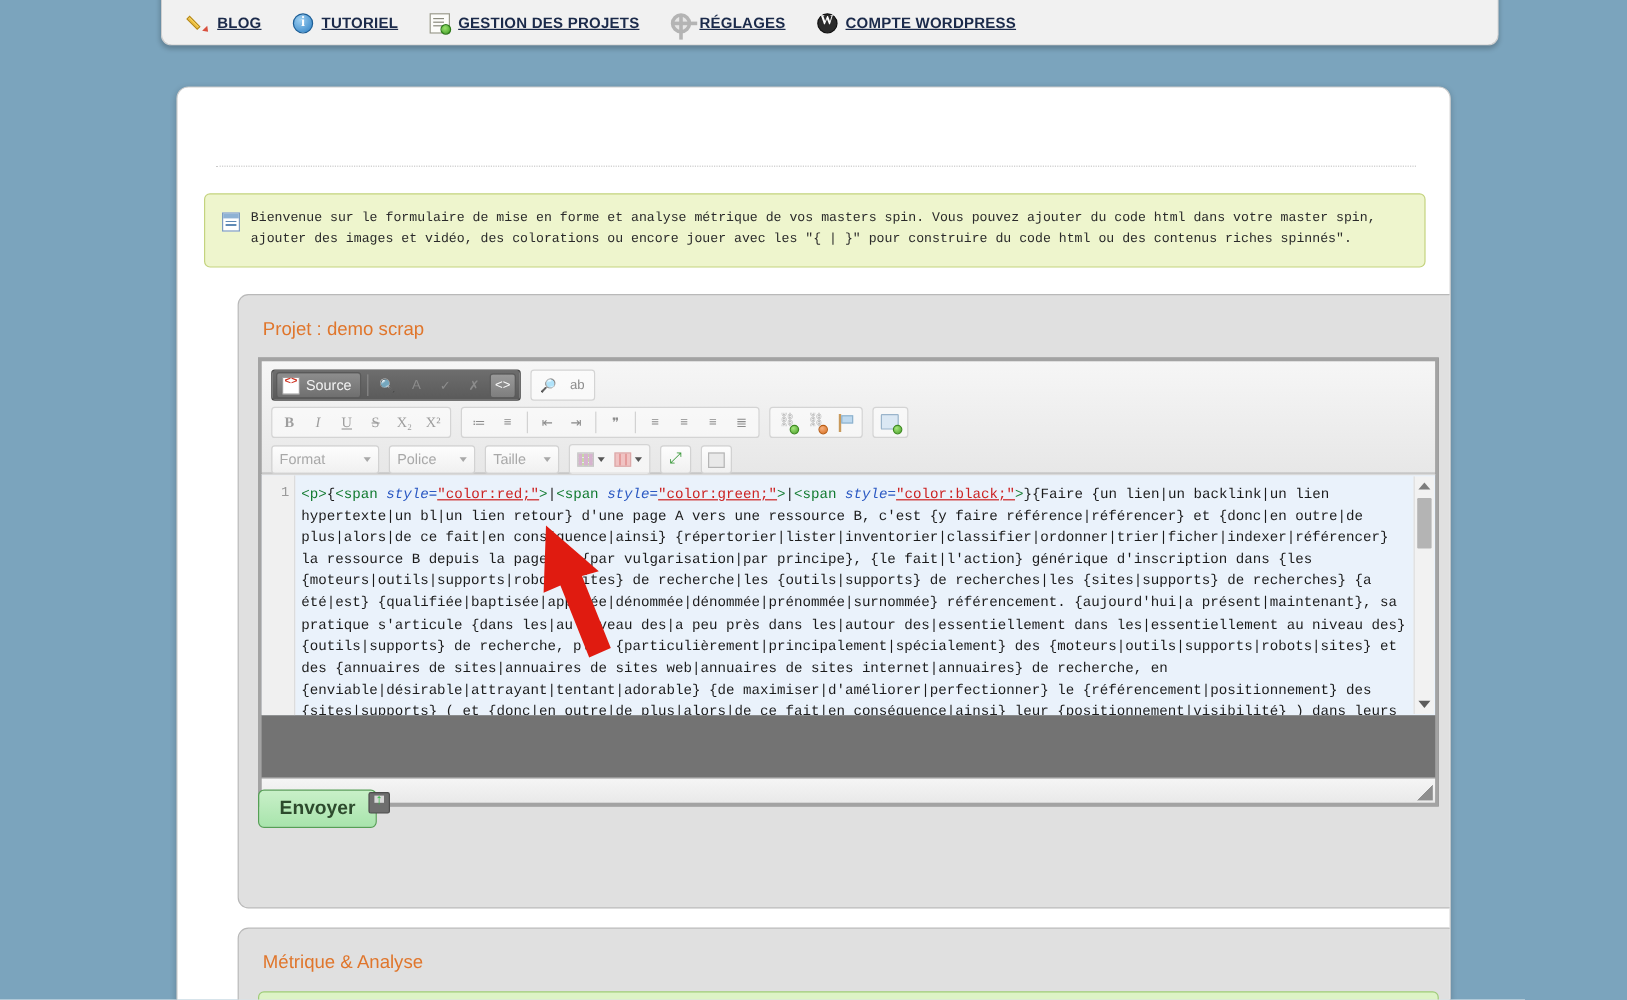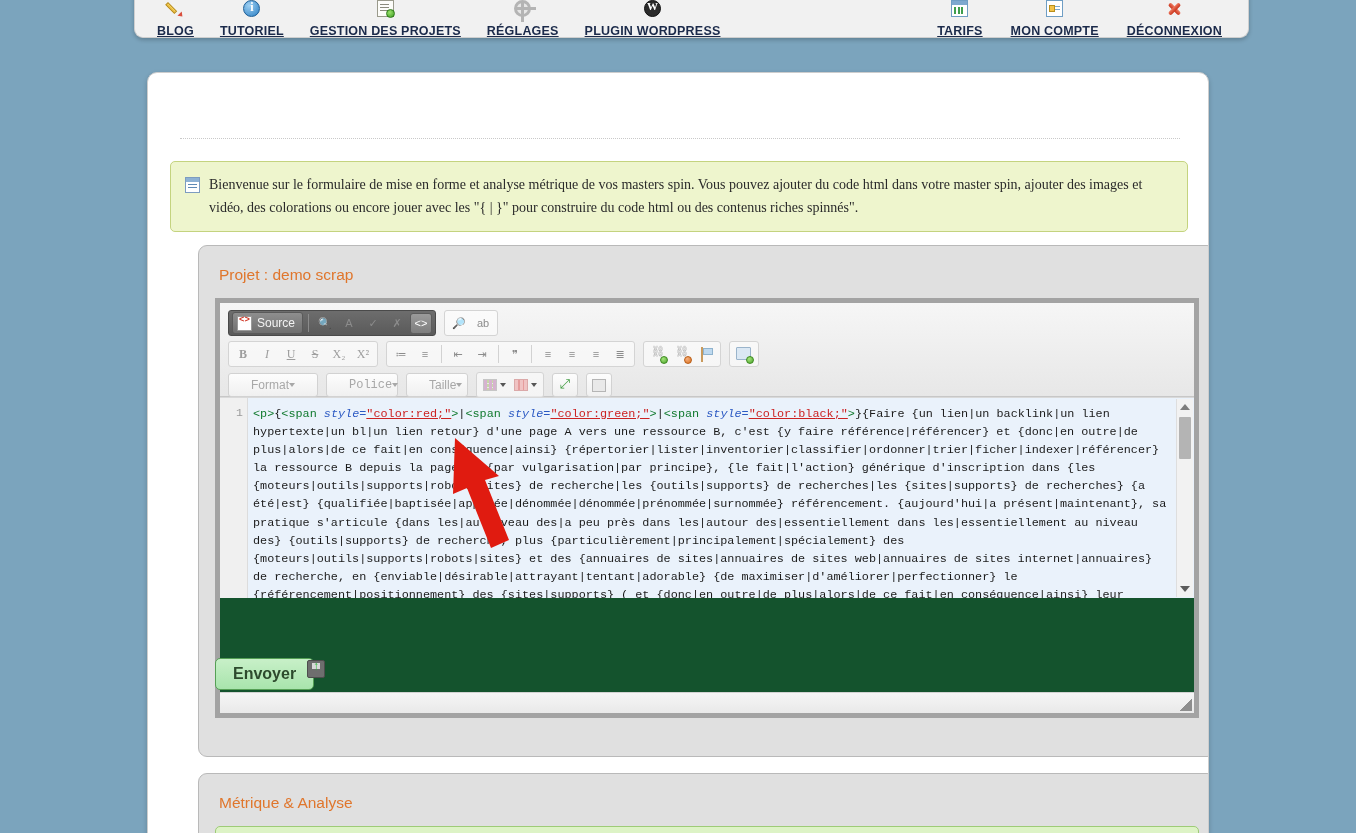--- a/index.html
+++ b/index.html
@@ -50,21 +50,20 @@
     align-items: center;
     gap: 28px;
     margin-left: auto;
     padding-right: 8px;
   }
   .nav-item {
     display: flex;
     align-items: center;
     gap: 7px;
     cursor: pointer;
-    flex-direction: column;
   }
   .nav-label {
     font-size: 12.5px;
     font-weight: bold;
     color: #1b2a4a;
     text-decoration: underline;
     letter-spacing: 0.2px;
     white-space: nowrap;
   }
   .nav-ico {
@@ -296,24 +295,24 @@
   }
   .welcome-ico::after {
     content: "";
     position: absolute;
     left: 2px; top: 6px;
     width: 9px; height: 6px;
     background:
       repeating-linear-gradient(to bottom, #5f8ab5 0 1px, #fff 1px 3px);
   }
   .welcome-text {
-    font-size: 14px;
+    font-size: 11px;
     color: #2a2a2a;
     line-height: 1.62;
-    font-family: Liberation Serif, serif;
+    font-family: Liberation Mono, monospace;
   }
 
   
   .panel {
     position: absolute;
     background: #e0e0e0;
     border: 1px solid #b9b9b9;
     border-radius: 9px;
     box-sizing: border-box;
     margin-left: 28px;
@@ -332,23 +331,23 @@
     color: #e0762c;
     font-weight: normal;
   }
 
   
   .ck {
     position: absolute;
     left: 16px;
     top: 52px;
     width: 984px;
-    height: 420px;
-    background: #14532d;
-    border: 5px solid #a3a3a3;
+    height: 374px;
+    background: #737373;
+    border: 3px solid #a3a3a3;
     box-sizing: border-box;
   }
   .ck-toolbar {
     position: relative;
     height: 94px;
     background: linear-gradient(to bottom, #f6f6f6, #e7e7e7);
     border-bottom: 1px solid #c7c7c7;
     padding: 6px 8px 0 8px;
     box-sizing: border-box;
   }
@@ -438,35 +437,35 @@
     font-family: "Liberation Serif", serif;
   }
   .tb-combo {
     width: 90px;
     height: 24px;
     border: 1px solid #d2d2d2;
     border-radius: 3px;
     background: linear-gradient(to bottom,#fdfdfd,#f0f0f0);
     display: flex;
     align-items: center;
-    padding: 0 22px;
+    padding: 0 6px;
     box-sizing: border-box;
     font-size: 12px;
     color: #a8a8a8;
     cursor: pointer;
     position: relative;
   }
   .tb-combo .caret {
     margin-left: auto;
     width: 0; height: 0;
     border-left: 3.5px solid transparent;
     border-right: 3.5px solid transparent;
     border-top: 4px solid #a8a8a8;
   }
-  .tb-combo.w72 { width: 72px; font-family: Liberation Mono, monospace; }
+  .tb-combo.w72 { width: 72px; }
   .tb-combo.w62 { width: 62px; }
 
   .swatch-btn {
     display: flex;
     align-items: center;
     gap: 3px;
     height: 22px;
     padding: 0 3px;
     cursor: pointer;
   }
@@ -775,43 +774,25 @@
         <span class="nav-label">GESTION DES PROJETS</span>
       </div>
 
       <div class="nav-item">
         <span class="nav-ico ico-gear"></span>
         <span class="nav-label">RÉGLAGES</span>
       </div>
 
       <div class="nav-item">
         <span class="nav-ico ico-wp"></span>
-        <span class="nav-label">PLUGIN WORDPRESS</span>
+        <span class="nav-label">COMPTE WORDPRESS</span>
       </div>
 
     </div>
 
-    <div class="nav-right">
-
-      <div class="nav-item">
-        <span class="nav-ico ico-cal"></span>
-        <span class="nav-label">TARIFS</span>
-      </div>
-
-      <div class="nav-item">
-        <span class="nav-ico ico-card"></span>
-        <span class="nav-label">MON COMPTE</span>
-      </div>
-
-      <div class="nav-item">
-        <span class="nav-ico ico-x"></span>
-        <span class="nav-label">DÉCONNEXION</span>
-      </div>
-
-    </div>
   </div>
 </div>
 
 <div class="page">
 
   <div class="title-rule"></div>
 
   <div class="welcome">
     <span class="welcome-ico"></span>
     <span class="welcome-text">Bienvenue sur le formulaire de mise en forme et analyse métrique de vos masters spin. Vous pouvez ajouter du code html dans votre master spin, ajouter des images et vidéo, des colorations ou encore jouer avec les "{ | }" pour construire du code html ou des contenus riches spinnés".</span>

